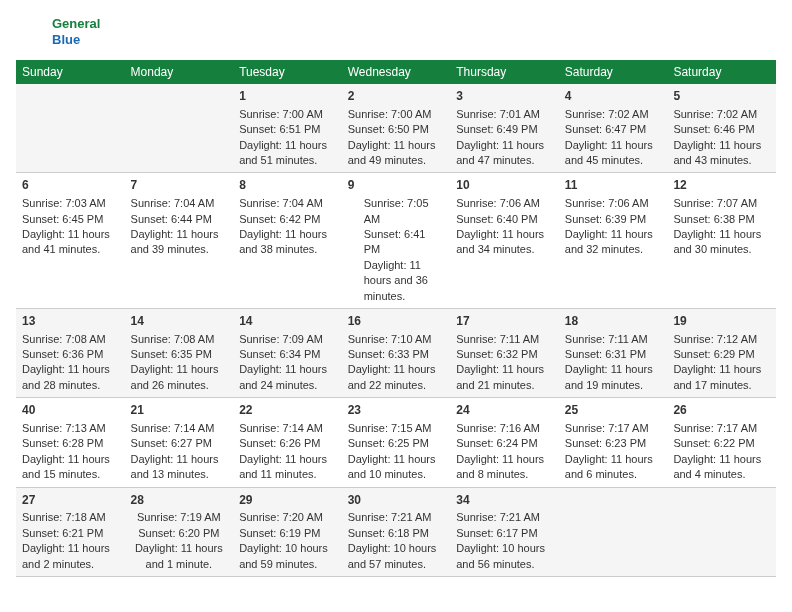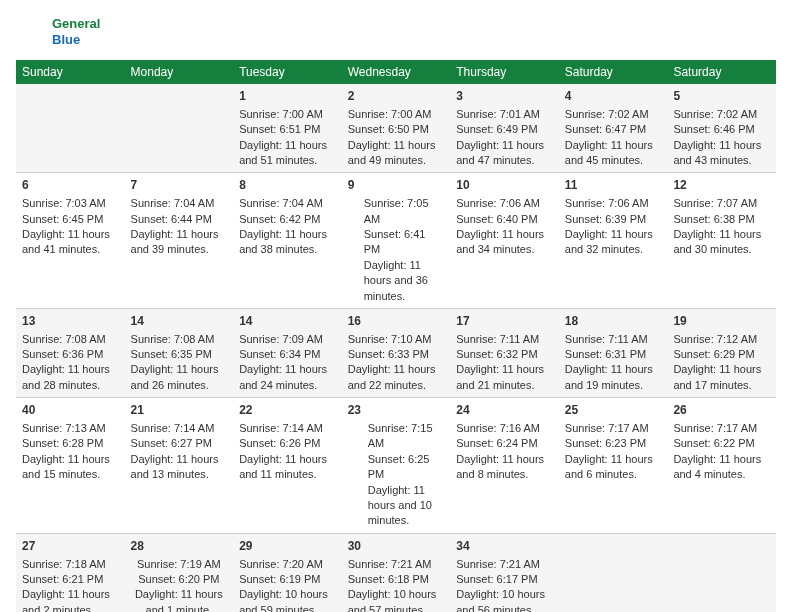--- a/index.html
+++ b/index.html
@@ -243,21 +243,21 @@
 Daylight: 11 hours and 13 minutes.</div>
         </td>
         <td>
           <div class="day-num">22</div>
           <div class="day-info" style="white-space: pre-line;">Sunrise: 7:14 AM
 Sunset: 6:26 PM
 Daylight: 11 hours and 11 minutes.</div>
         </td>
         <td>
           <div class="day-num">23</div>
-          <div class="day-info" style="white-space: pre-line; margin-left: 20px;">Sunrise: 7:15 AM
+          <div class="day-info" style="white-space: pre-line;">Sunrise: 7:15 AM
 Sunset: 6:25 PM
 Daylight: 11 hours and 10 minutes.</div>
         </td>
         <td>
           <div class="day-num">24</div>
           <div class="day-info" style="white-space: pre-line;">Sunrise: 7:16 AM
 Sunset: 6:24 PM
 Daylight: 11 hours and 8 minutes.</div>
         </td>
         <td>

